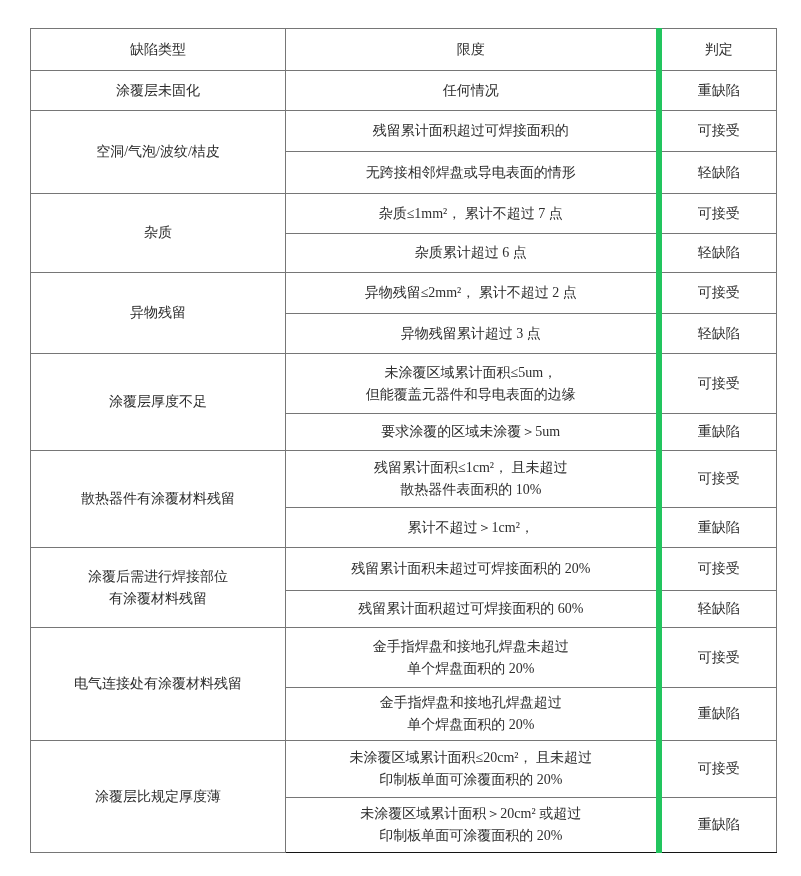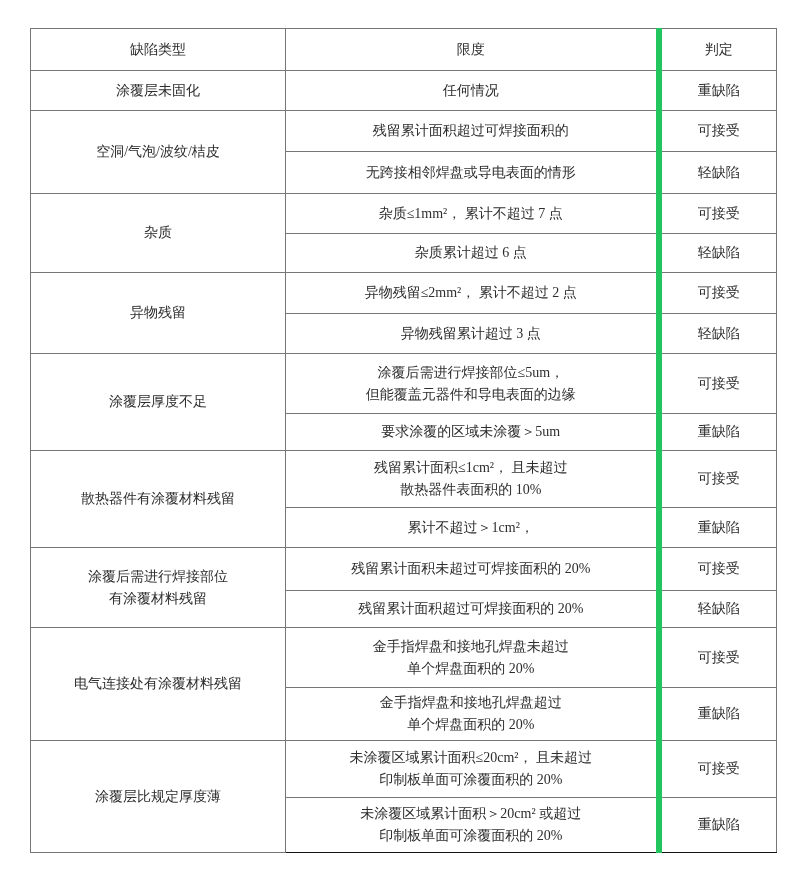--- a/index.html
+++ b/index.html
@@ -92,21 +92,21 @@
       <td class="limit">异物残留≤2mm²， 累计不超过 2 点</td>
       <td>可接受</td>
     </tr>
     <tr style="height:40px">
       <td class="limit">异物残留累计超过 3 点</td>
       <td>轻缺陷</td>
     </tr>
 
     <tr style="height:60px">
       <td rowspan="2">涂覆层厚度不足</td>
-      <td class="limit">涂覆后需进行焊接部位≤5um，
+      <td class="limit">未涂覆区域累计面积≤5um，
 但能覆盖元器件和导电表面的边缘</td>
       <td>可接受</td>
     </tr>
     <tr style="height:37px">
       <td class="limit">要求涂覆的区域未涂覆＞5um</td>
       <td>重缺陷</td>
     </tr>
 
     <tr style="height:57px">
       <td rowspan="2">散热器件有涂覆材料残留</td>
@@ -119,21 +119,21 @@
       <td>重缺陷</td>
     </tr>
 
     <tr style="height:43px">
       <td rowspan="2">涂覆后需进行焊接部位
 有涂覆材料残留</td>
       <td class="limit">残留累计面积未超过可焊接面积的 20%</td>
       <td>可接受</td>
     </tr>
     <tr style="height:37px">
-      <td class="limit">残留累计面积超过可焊接面积的 20%</td>
+      <td class="limit">残留累计面积超过可焊接面积的 60%</td>
       <td>轻缺陷</td>
     </tr>
 
     <tr style="height:60px">
       <td rowspan="2">电气连接处有涂覆材料残留</td>
       <td class="limit">金手指焊盘和接地孔焊盘未超过
 单个焊盘面积的 20%</td>
       <td>可接受</td>
     </tr>
     <tr style="height:53px">

